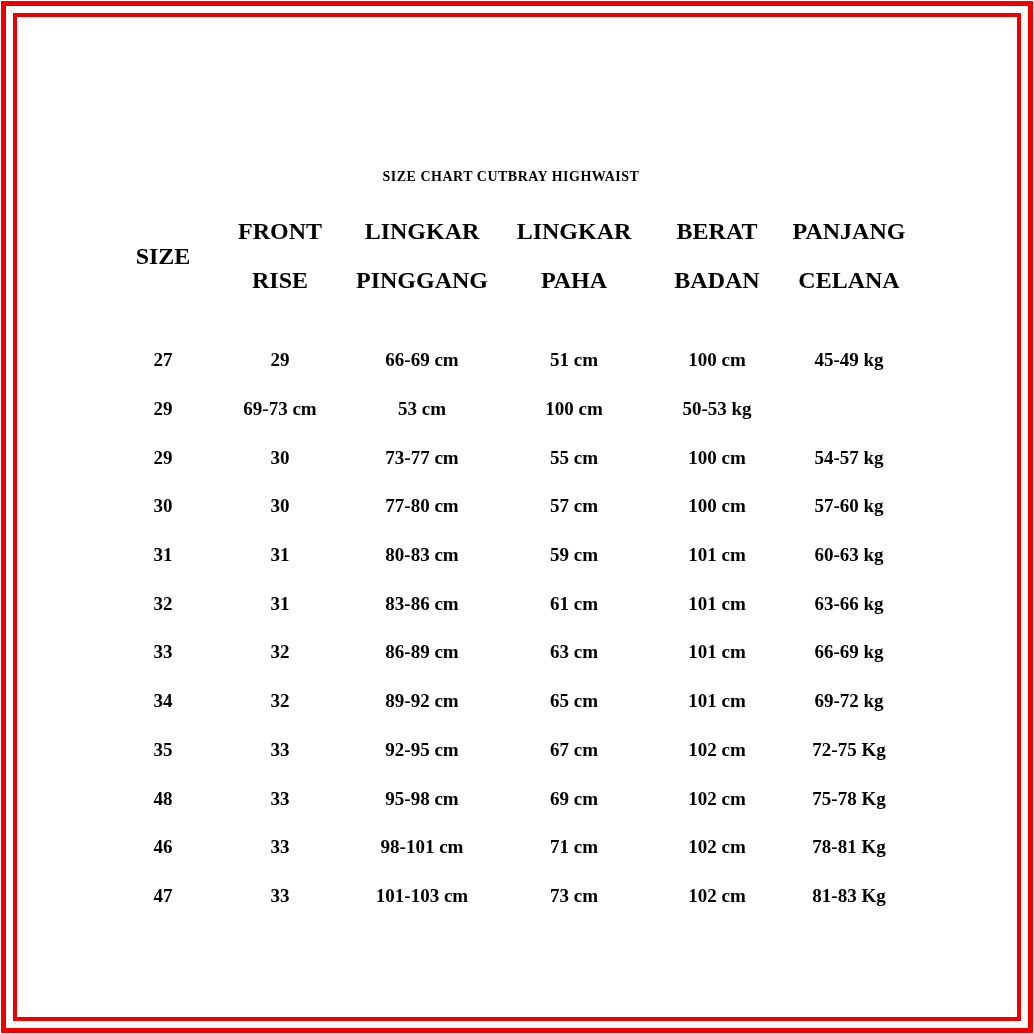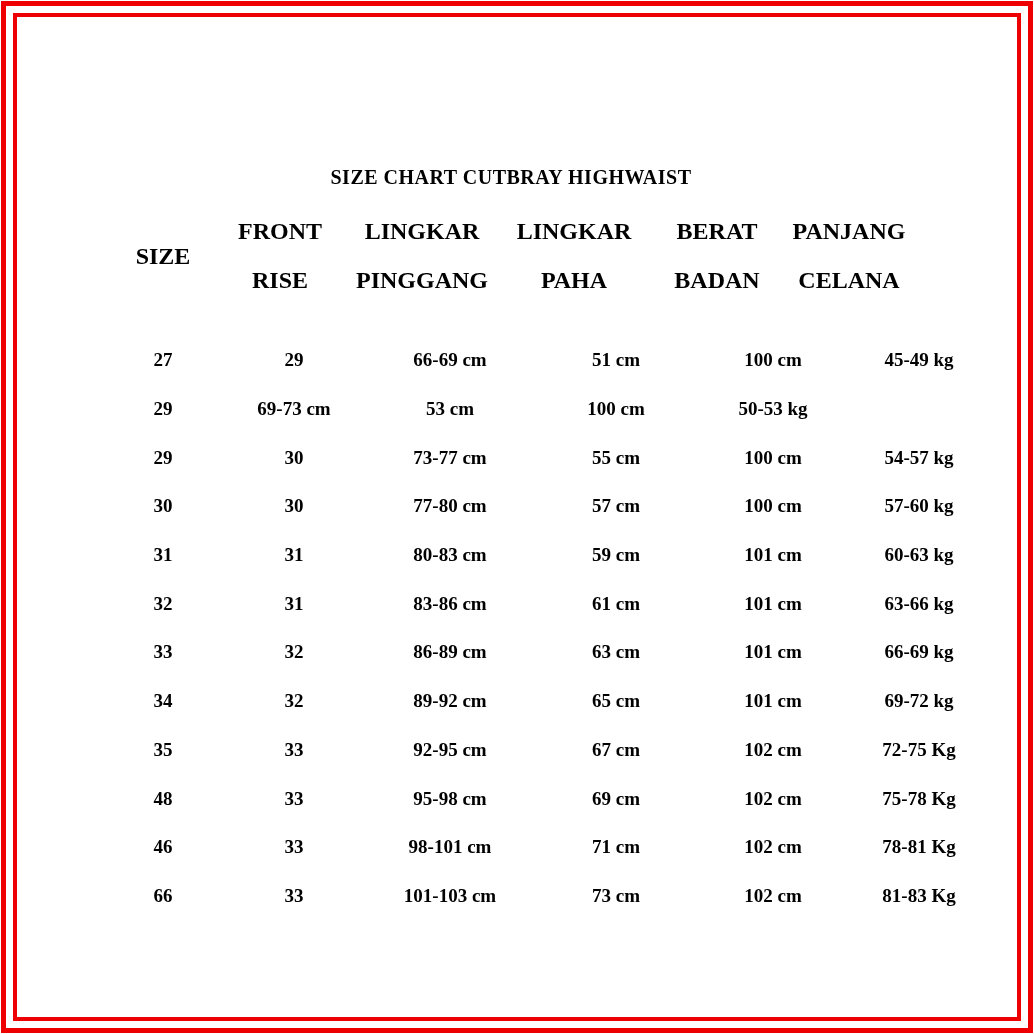--- a/index.html
+++ b/index.html
@@ -27,21 +27,21 @@
   }
   .title {
     position: absolute;
     top: 163px;
     left: 110px;
     width: 802px;
     height: 28px;
     line-height: 28px;
     margin: 0;
     text-align: center;
-    font-size: 20px;
+    font-size: 14px;
     font-weight: bold;
     letter-spacing: 0.5px;
   }
   .table-header {
     position: absolute;
     top: 207px;
     left: 110px;
     width: 802px;
     display: grid;
     grid-template-columns: 106px 128px 156px 148px 138px 126px;
@@ -64,21 +64,20 @@
   .table-body {
     position: absolute;
     top: 336px;
     left: 110px;
     width: 802px;
   }
   .row {
     display: grid;
     grid-template-columns: 106px 128px 156px 148px 138px 126px;
     height: 48.7px;
-    gap: 14px;
   }
   .cell {
     display: flex;
     align-items: center;
     justify-content: center;
     text-align: center;
     font-size: 19px;
   }
 </style>
 </head>
@@ -199,21 +198,21 @@
       </div>
       <div class="row">
         <div class="cell">46</div>
         <div class="cell">33</div>
         <div class="cell">98-101 cm</div>
         <div class="cell">71 cm</div>
         <div class="cell">102 cm</div>
         <div class="cell">78-81 Kg</div>
       </div>
       <div class="row">
-        <div class="cell">66</div>
+        <div class="cell">47</div>
         <div class="cell">33</div>
         <div class="cell">101-103 cm</div>
         <div class="cell">73 cm</div>
         <div class="cell">102 cm</div>
         <div class="cell">81-83 Kg</div>
       </div>
     </div>
 </div>
 
 </body></html>

